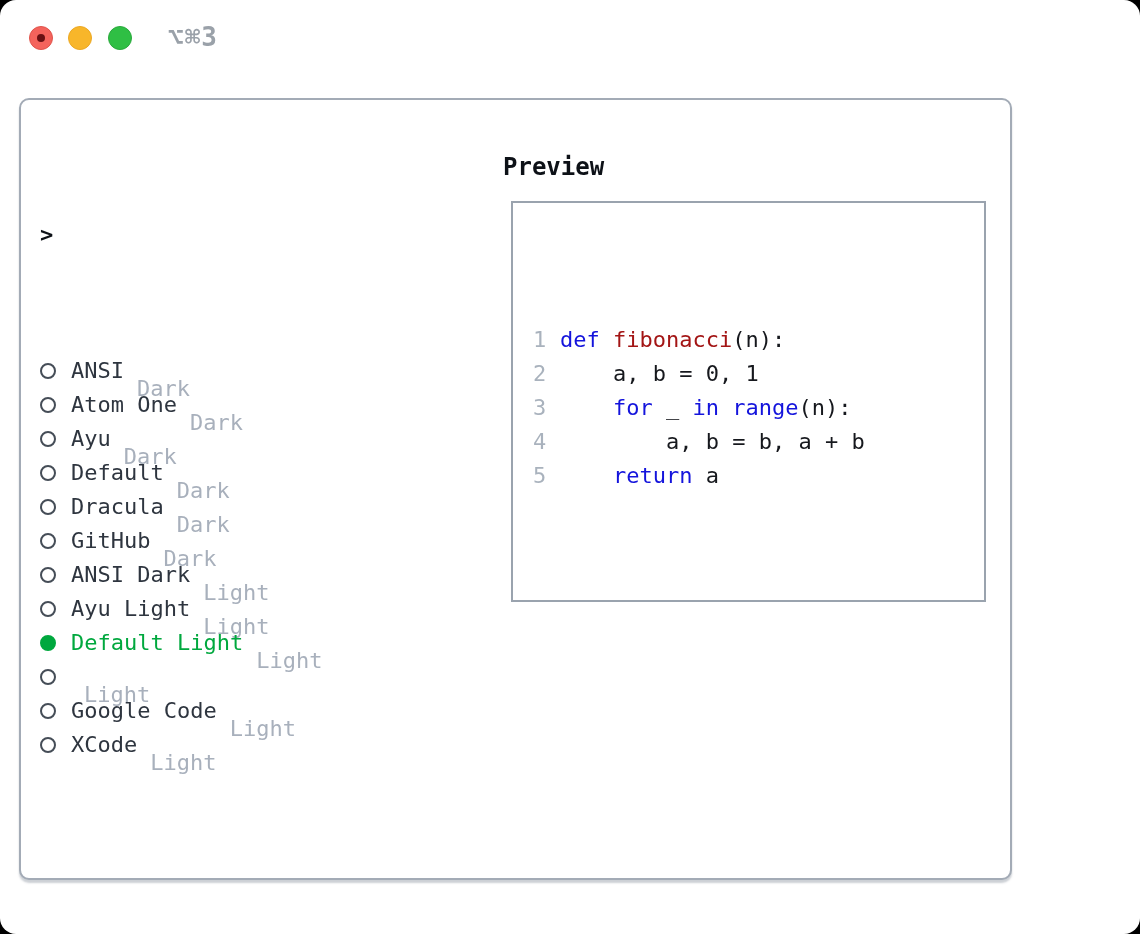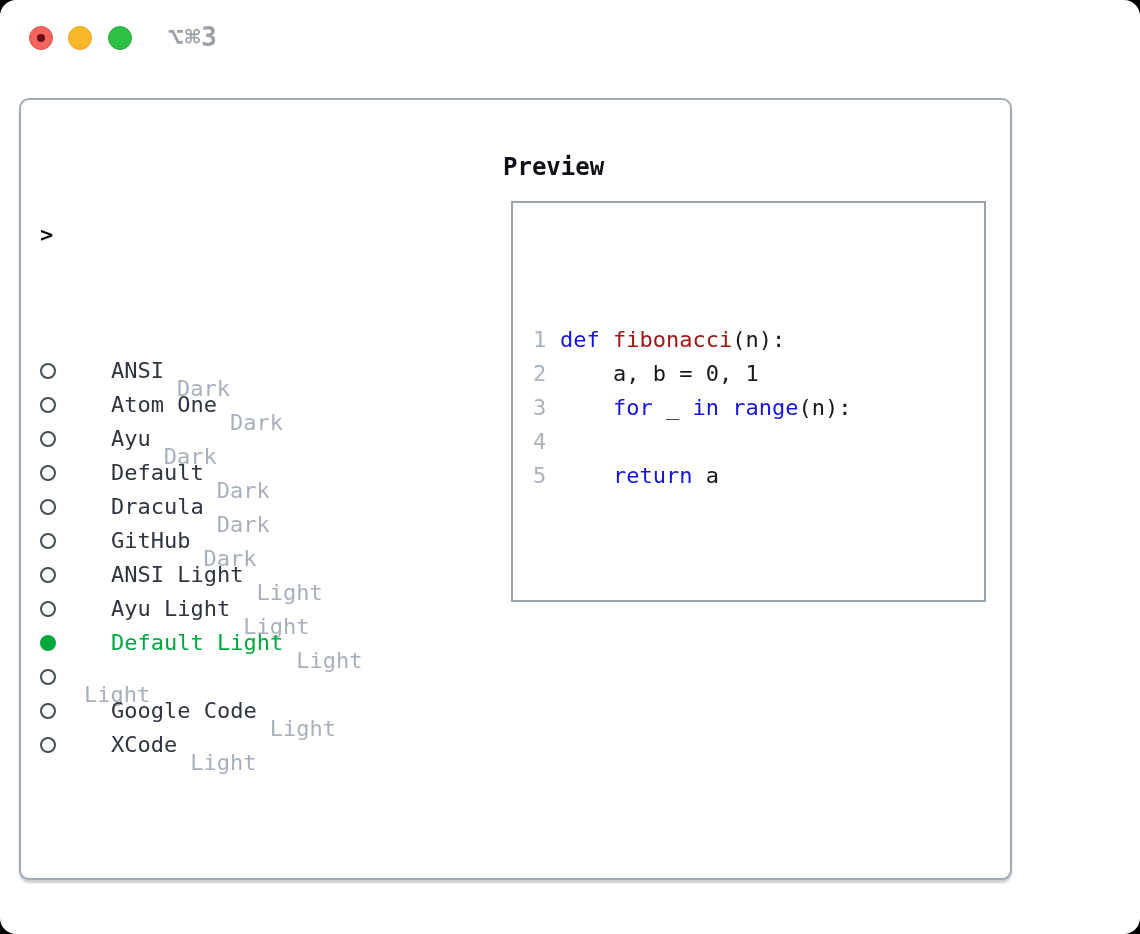--- a/index.html
+++ b/index.html
@@ -39,21 +39,21 @@
     font-size:22px;line-height:34px;white-space:pre;
   }
   .row{height:34px;display:flex;align-items:center;}
   .prompt{display:inline-block;width:29px;font-weight:bold;color:#0d1117;}
   .menu-title,.apply-title{font-weight:bold;color:#0d1117;}
   .bullet{
     flex:0 0 auto;width:12px;height:12px;border-radius:50%;
     border:2px solid #454d57;margin-right:15px;background:transparent;
   }
   .bullet.on{background:var(--green);border-color:var(--green);}
-  .item-name{color:var(--text-dark);margin-left:40px;}
+  .item-name{color:var(--text-dark);}
   .item-name.on{color:var(--green);text-align:right;}
   .item-tag{color:var(--muted);margin-left:13px;margin-top:35px;}
   .spacer{height:34px;}
   
   .preview-title{
     position:absolute;left:482px;top:50px;height:34px;line-height:34px;
     font-size:24px;font-weight:bold;color:#0d1117;
   }
   .preview-box{
     position:absolute;left:490px;top:101px;width:475px;height:401px;
@@ -95,21 +95,21 @@
     <span class="bullet"></span><span class="item-name">Atom One</span><span class="item-tag">Dark</span>
   </div><div class="row">
     <span class="bullet"></span><span class="item-name">Ayu</span><span class="item-tag">Dark</span>
   </div><div class="row">
     <span class="bullet"></span><span class="item-name">Default</span><span class="item-tag">Dark</span>
   </div><div class="row">
     <span class="bullet"></span><span class="item-name">Dracula</span><span class="item-tag">Dark</span>
   </div><div class="row">
     <span class="bullet"></span><span class="item-name">GitHub</span><span class="item-tag">Dark</span>
   </div><div class="row">
-    <span class="bullet"></span><span class="item-name">ANSI Light</span><span class="item-tag">Light</span>
+    <span class="bullet"></span><span class="item-name">ANSI Dark</span><span class="item-tag">Light</span>
   </div><div class="row">
     <span class="bullet"></span><span class="item-name">Ayu Light</span><span class="item-tag">Light</span>
   </div><div class="row">
     <span class="bullet on"></span><span class="item-name on">Default Light</span><span class="item-tag">Light</span>
   </div><div class="row">
     <span class="bullet"></span><span class="item-tag">Light</span>
   </div><div class="row">
     <span class="bullet"></span><span class="item-name">Google Code</span><span class="item-tag">Light</span>
   </div><div class="row">
     <span class="bullet"></span><span class="item-name">XCode</span><span class="item-tag">Light</span>
@@ -129,21 +129,21 @@
     <div class="preview-title">Preview</div>
 
     <div class="preview-box">
       <div id="code-lines"><div class="code-line">
     <span class="ln">1</span><span class="code"><span class="tok-keyword">def</span><span class="tok-plain"> </span><span class="tok-function">fibonacci</span><span class="tok-plain">(n):</span></span>
   </div><div class="code-line">
     <span class="ln">2</span><span class="code"><span class="tok-plain">    a, b = 0, 1</span></span>
   </div><div class="code-line">
     <span class="ln">3</span><span class="code"><span class="tok-plain">    </span><span class="tok-keyword">for</span><span class="tok-plain"> _ </span><span class="tok-keyword">in</span><span class="tok-plain"> </span><span class="tok-keyword">range</span><span class="tok-plain">(n):</span></span>
   </div><div class="code-line">
-    <span class="ln">4</span>
+    <span class="ln">4</span><span class="code"><span class="tok-plain">        a, b = b, a + b</span></span>
   </div><div class="code-line">
     <span class="ln">5</span><span class="code"><span class="tok-plain">    </span><span class="tok-keyword">return</span><span class="tok-plain"> a</span></span>
   </div></div>
       <div class="blank-line"></div>
       
     </div>
 
   </div>
 </div>
 

